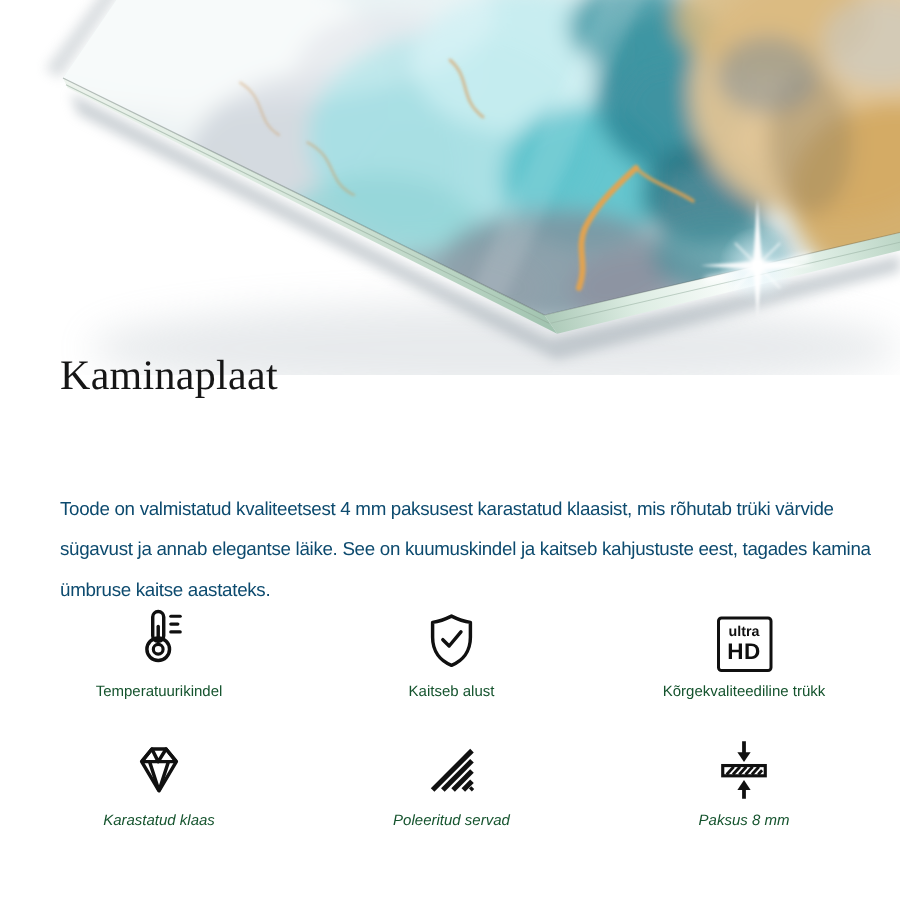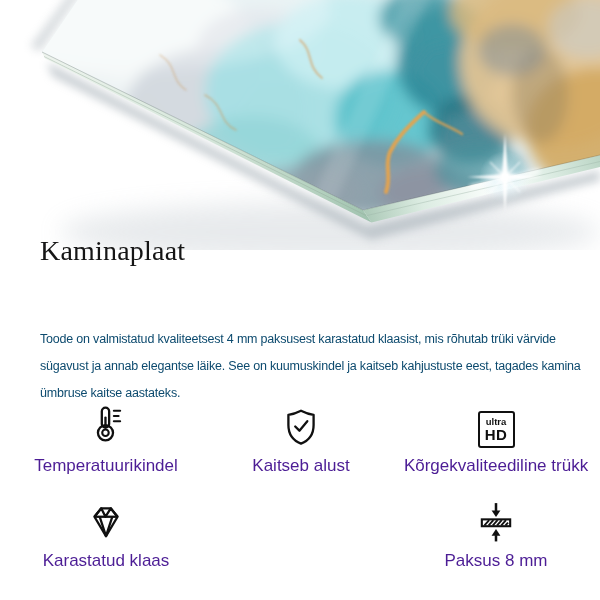--- a/index.html
+++ b/index.html
@@ -12,25 +12,25 @@
     position:absolute;left:40px;top:234px;
     font-family:"Liberation Serif",serif;
     font-size:28px;line-height:34px;color:#161616;letter-spacing:.2px;
   }
   .desc{
     position:absolute;left:40px;top:313px;width:548px;
     font-size:12.5px;line-height:27px;color:#0c4a6e;letter-spacing:-.2px;
   }
   .features{position:absolute;left:20px;top:402px;width:562px;}
   .frow{display:flex;justify-content:space-between;}
-  .frow + .frow{margin-top:21px;}
+  .frow + .frow{margin-top:21px;font-style:italic;}
   .fcell{width:172px;display:flex;flex-direction:column;align-items:center;}
   .ficon{height:46px;display:flex;align-items:flex-end;justify-content:center;}
   .ficon svg{display:block;}
-  .flabel{margin-top:8px;font-size:17px;color:#4c1d95;white-space:nowrap;}
+  .flabel{margin-top:8px;font-size:10px;color:#14532d;white-space:nowrap;}
   .uhd-box{
     width:37px;height:37px;border:2.5px solid #101010;border-radius:3px;
     display:flex;flex-direction:column;align-items:center;justify-content:center;
     color:#101010;box-sizing:border-box;
   }
   .uhd-top{font-size:9.5px;font-weight:700;line-height:10px;}
   .uhd-bottom{font-size:15px;font-weight:700;line-height:15px;letter-spacing:.3px;}
   .icon-stroke{stroke:#101010;fill:none;stroke-width:2.2;}
 </style>
 </head>
@@ -204,20 +204,34 @@
               <path d="M9,15 L15.5,7 H24.5 L31,15 L20,33.5 Z"></path>
               <path d="M9,15 H31"></path>
               <path d="M9,15 L15.5,7 L19.5,15 L24.5,7 L31,15"></path>
               <path d="M14,15 L20,33.5 M26,15 L20,33.5"></path>
             </g>
           </svg>
         </div>
         <div class="flabel">Karastatud klaas</div>
       </div>
 
+      <div class="fcell">
+        <div class="ficon">
+          <svg width="42" height="42" viewBox="0 0 40 40">
+            <g stroke="#101010" stroke-width="3.2" stroke-linecap="butt">
+              <line x1="8" y1="33" x2="33" y2="8"></line>
+              <line x1="14.5" y1="33" x2="33" y2="14.5"></line>
+              <line x1="21" y1="33" x2="33" y2="21"></line>
+              <line x1="27.5" y1="33" x2="33" y2="27.5"></line>
+              <line x1="32" y1="33" x2="33.5" y2="31.5" stroke-width="2.6"></line>
+            </g>
+          </svg>
+        </div>
+        <div class="flabel">Poleeritud servad</div>
+      </div>
 
       <div class="fcell">
         <div class="ficon">
           <svg width="42" height="42" viewBox="0 0 40 40">
             <rect x="6.5" y="17.5" width="27" height="6.5" fill="none" stroke="#101010" stroke-width="2"></rect>
             <g stroke="#101010" stroke-width="1.8">
               <line x1="9" y1="23.2" x2="13.5" y2="18.3"></line>
               <line x1="13" y1="23.2" x2="17.5" y2="18.3"></line>
               <line x1="17" y1="23.2" x2="21.5" y2="18.3"></line>
               <line x1="21" y1="23.2" x2="25.5" y2="18.3"></line>

